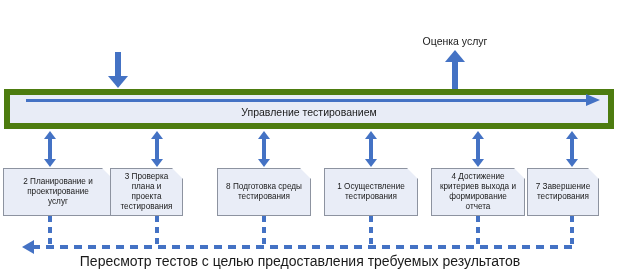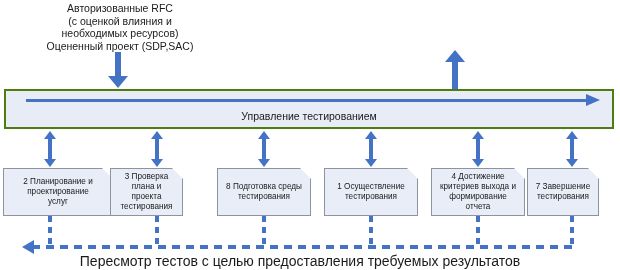--- a/index.html
+++ b/index.html
@@ -42,21 +42,21 @@
     color: #1a1a1a;
   }
 
   
   #mgmt-bar {
     left: 4px;
     top: 89px;
     width: 610px;
     height: 40px;
     background: #e8ecf6;
-    border: 2px solid #4d7c0f;
+    border: 6px solid #4d7c0f;
     box-sizing: border-box;
   }
   #mgmt-bar-label {
     position: absolute;
     left: 0;
     right: 0;
     bottom: 5px;
     text-align: center;
     font-size: 10.5px;
     color: #1a1a1a;
@@ -161,28 +161,25 @@
     text-align: center;
     font-size: 14px;
     color: #1a1a1a;
   }
 </style>
 </head>
 <body>
 
 <div id="canvas">
 
-  <div class="abs" id="input-label">Авторизованные RFC
-(с оценкой влияния и
-необходимых ресурсов)
-Оцененный проект (SDP,SAC)</div>
 
   <div class="abs v-shaft" id="in-arrow-shaft"></div>
   <div class="abs" id="in-arrow-head"></div>
 
+  <div class="abs" id="output-label">Оценка услуг</div>
 
   <div class="abs v-shaft" id="out-arrow-shaft"></div>
   <div class="abs" id="out-arrow-head"></div>
 
   <div class="abs" id="mgmt-bar">
     <div id="mgmt-bar-label">Управление тестированием</div>
   </div>
   <div class="abs" id="bar-arrow-line"></div>
   <div class="abs" id="bar-arrow-head"></div>
 

